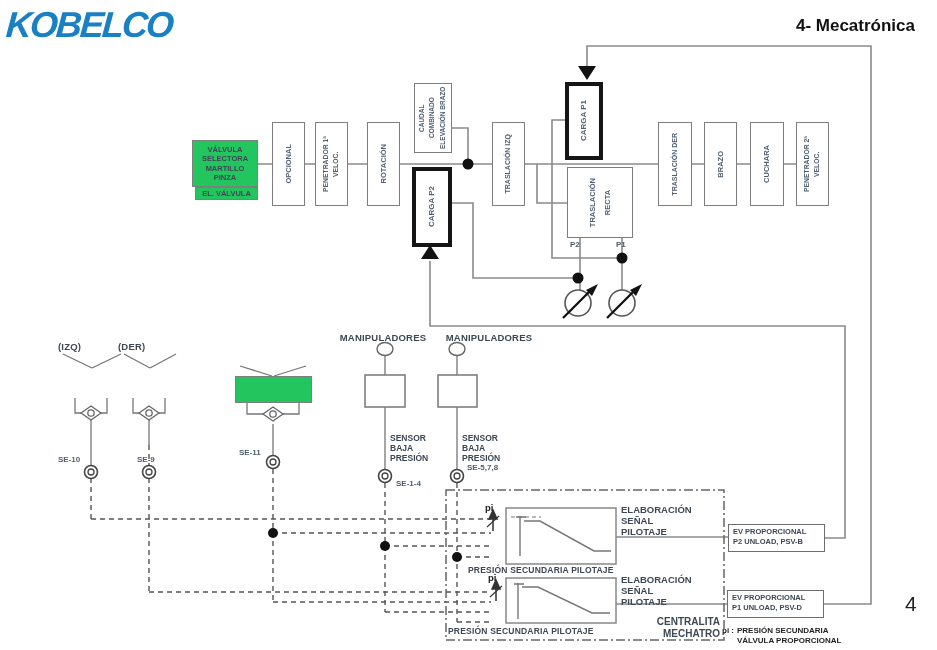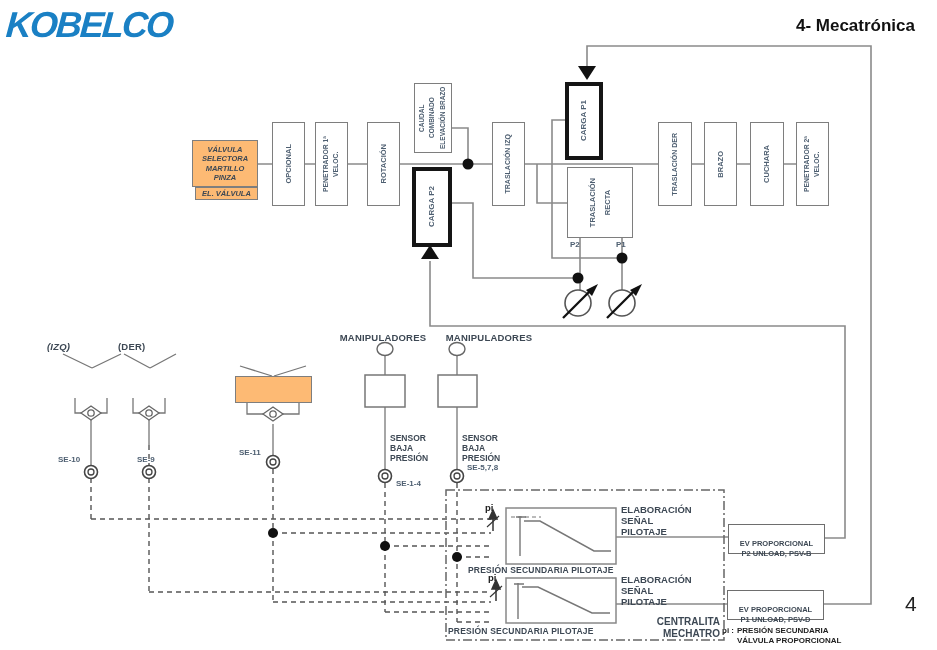--- a/index.html
+++ b/index.html
@@ -14,29 +14,29 @@
          color:#2121cc;}
   .section{left:690px;top:16px;width:225px;text-align:right;font-weight:bold;font-size:17px;color:#111;}
   .pagenum{left:905px;top:592px;font-size:21px;color:#222;}
   
   .vbox{background:#fff;border:1.4px solid #7e7e7e;display:flex;align-items:center;
         justify-content:center;}
   .vbox.bold{border:4px solid #151515;}
   .vtext{writing-mode:vertical-rl;transform:rotate(180deg);white-space:pre-line;
          font-weight:bold;font-size:7.5px;line-height:1.5;color:#4e5f71;text-align:center;
          letter-spacing:0;}
-  .hbox{background:#fdba74;border:1.4px solid #7e7e7e;display:flex;align-items:center;
-        justify-content:center;text-align:center;font-style:italic;}
+  .hbox{background:#22c55e;border:1.4px solid #7e7e7e;display:flex;align-items:center;
+        justify-content:center;text-align:center;}
   .lbl{font-weight:bold;color:#3d4854;white-space:pre-line;}
   .lbl-9{font-size:9.5px;letter-spacing:.2px;}
   .lbl-8{font-size:8.5px;}
   .se{font-weight:bold;font-size:8px;color:#4e5f71;}
   .port{font-weight:bold;font-size:8px;color:#4e5f71;}
-  .evbox{background:#fff;border:1.5px solid #6e6e6e;padding:14px 4px;font-weight:bold;
-         font-size:7.5px;line-height:1.3;color:#3d4854;white-space:pre-line;text-align:center;}
+  .evbox{background:#fff;border:1.5px solid #6e6e6e;padding:2px 4px;font-weight:bold;
+         font-size:7.5px;line-height:1.3;color:#3d4854;white-space:pre-line;}
   .elab{font-weight:bold;font-size:9.5px;line-height:1.15;color:#3d4854;white-space:pre-line;}
   .caption{font-weight:bold;font-size:8.5px;color:#3d4854;letter-spacing:.2px;}
   .pi{font-weight:bold;font-size:9.5px;color:#222;}
   .centralita{font-weight:bold;font-size:10px;color:#3d4854;text-align:right;white-space:pre-line;line-height:1.2;}
   .footnote{display:flex;gap:3px;font-weight:bold;font-size:8px;color:#222;}
   .footnote .fl{line-height:1.25;}
 </style>
 </head>
 <body>
 
@@ -201,21 +201,21 @@
   <div class="abs vbox" style="left:750px;top:122px;width:34px;height:84px;">
     <span class="vtext">CUCHARA</span>
     </div>
   <div class="abs vbox" style="left:796px;top:122px;width:33px;height:84px;">
     <span class="vtext" style="font-size:6.8px;">PENETRADOR 2ª VELOC.</span>
     </div>
 
   <span class="abs port" style="left:570px;top:240px;">P2</span>
   <span class="abs port" style="left:616px;top:240px;">P1</span>
 
-  <span class="abs lbl lbl-9" style="left:47px;top:341px;font-style:italic;">(IZQ)</span>
+  <span class="abs lbl lbl-9" style="left:58px;top:341px;">(IZQ)</span>
   <span class="abs lbl lbl-9" style="left:118px;top:341px;">(DER)</span>
   <span class="abs se" style="left:58px;top:455px;">SE-10</span>
   <span class="abs se" style="left:137px;top:455px;">SE-9</span>
 
   <div class="abs hbox" style="left:235px;top:376px;width:77px;height:27px;"></div>
   <span class="abs se" style="left:239px;top:448px;">SE-11</span>
 
   <div class="abs lbl lbl-9" style="left:330px;top:332px;width:106px;text-align:center;">MANIPULADORES</div>
   <div class="abs lbl lbl-9" style="left:436px;top:332px;width:106px;text-align:center;">MANIPULADORES</div>
   <div class="abs lbl lbl-8" style="left:390px;top:434px;line-height:1.15;white-space:pre-line;">SENSOR

